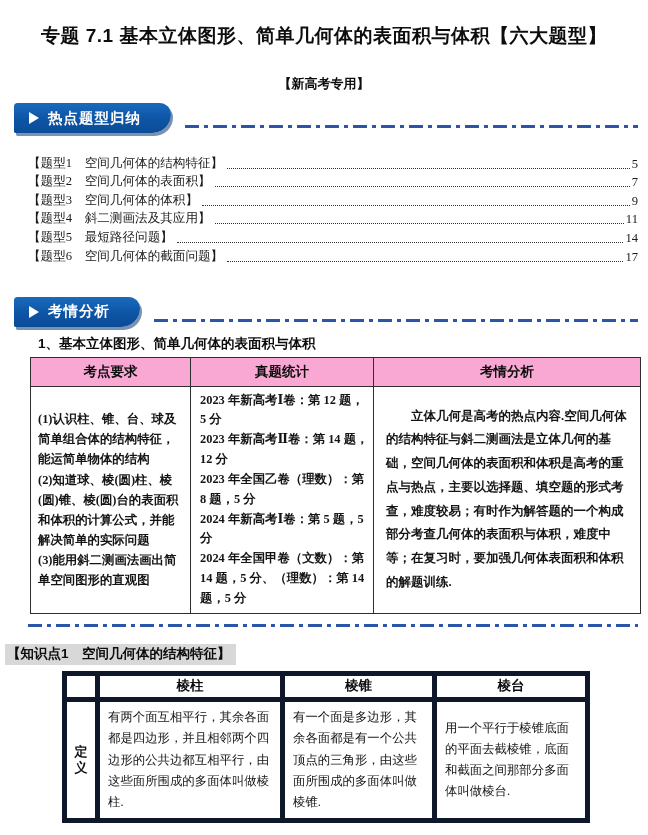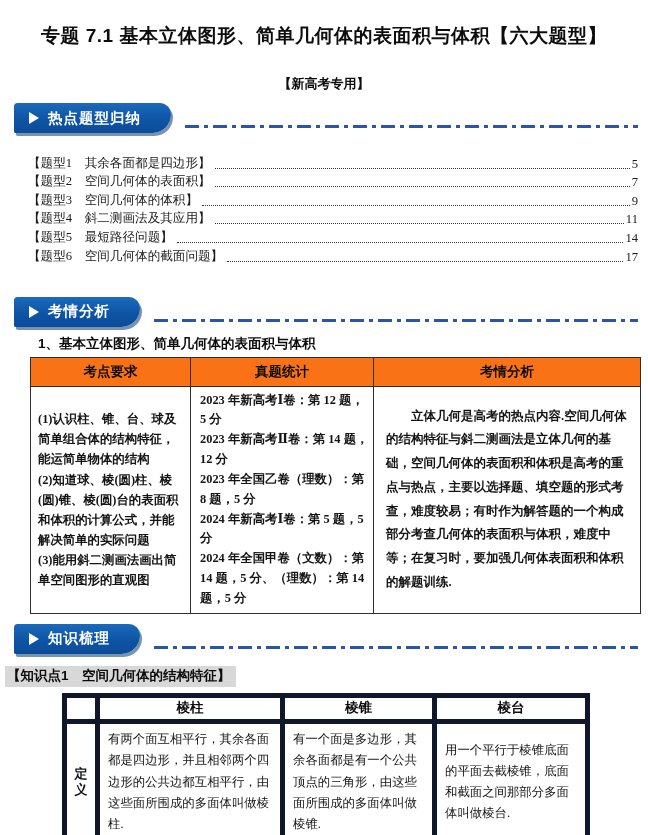--- a/index.html
+++ b/index.html
@@ -64,21 +64,21 @@
   .sub-heading {
     margin:4px 0 0 38px;
     font-family:"Liberation Sans","DejaVu Sans",sans-serif;
     font-weight:bold; font-size:13.5px; color:#0d0d0d;
   }
   
   table { border-collapse:collapse; }
   .exam-table { margin:4px 0 0 30px; width:610px; table-layout:fixed; }
   .exam-table th, .exam-table td { border:1px solid #2e2e2e; }
   .exam-table th {
-    background:#f97316; height:29px;
+    background:#f9a8d4; height:29px;
     font-family:"Liberation Sans","DejaVu Sans",sans-serif;
     font-weight:bold; font-size:13.5px; color:#0d0d0d; text-align:center;
   }
   .col-req { width:160px; } .col-stat { width:183px; } .col-ana { width:267px; }
   .exam-table td { vertical-align:middle; font-weight:bold; color:#141414; }
   .req-cell { padding:5px 5px 5px 7px; font-size:12.4px; line-height:1.62; }
   .stat-cell { padding:4px 4px 4px 9px; font-size:12.4px; line-height:1.6; }
   .ana-cell { padding:6px 12px; font-size:12.5px; line-height:1.9; }
   .ana-text { text-indent:2em; }
   
@@ -110,21 +110,21 @@
   <div class="banner-row">
     <div class="banner">
       <span class="play-icon"></span>
       <span>热点题型归纳</span>
     </div>
     <div class="dash-line"></div>
   </div>
 
   <div class="toc">
     <div class="toc-item">
-      <span class="toc-label">【题型1　其余各面都是四边形】</span>
+      <span class="toc-label">【题型1　空间几何体的结构特征】</span>
       <span class="toc-dots"></span>
       <span class="toc-page">5</span>
     </div>
     <div class="toc-item">
       <span class="toc-label">【题型2　空间几何体的表面积】</span>
       <span class="toc-dots"></span>
       <span class="toc-page">7</span>
     </div>
     <div class="toc-item">
       <span class="toc-label">【题型3　空间几何体的体积】</span>
@@ -179,24 +179,20 @@
         <div>2024 年全国甲卷（文数）：第 14 题，5 分、（理数）：第 14 题，5 分</div>
       </td>
       <td class="ana-cell">
         <div class="ana-text">立体几何是高考的热点内容.空间几何体的结构特征与斜二测画法是立体几何的基础，空间几何体的表面积和体积是高考的重点与热点，主要以选择题、填空题的形式考查，难度较易；有时作为解答题的一个构成部分考查几何体的表面积与体积，难度中等；在复习时，要加强几何体表面积和体积的解题训练.</div>
       </td>
     </tr>
   </tbody>
     </table>
 
   <div class="banner-row" style="margin-top:10px;">
-    <div class="banner">
-      <span class="play-icon"></span>
-      <span>知识梳理</span>
-    </div>
     <div class="dash-line"></div>
   </div>
 
   <div>
     <span class="kp-heading">【知识点1　空间几何体的结构特征】</span>
   </div>
 
   <table class="know-table">
     <tbody>
         <tr>

